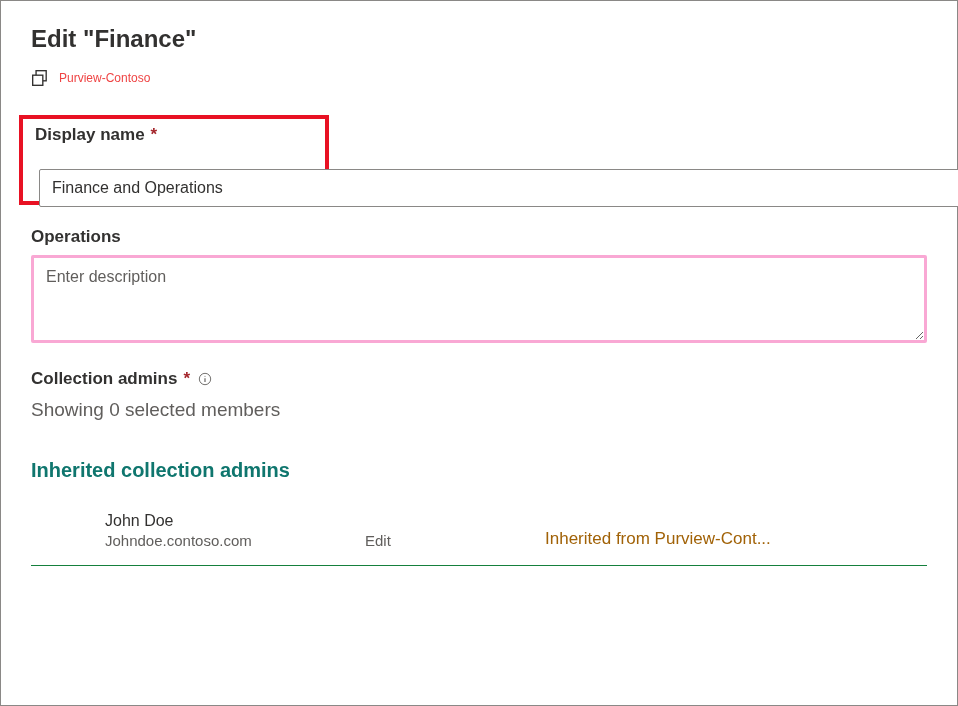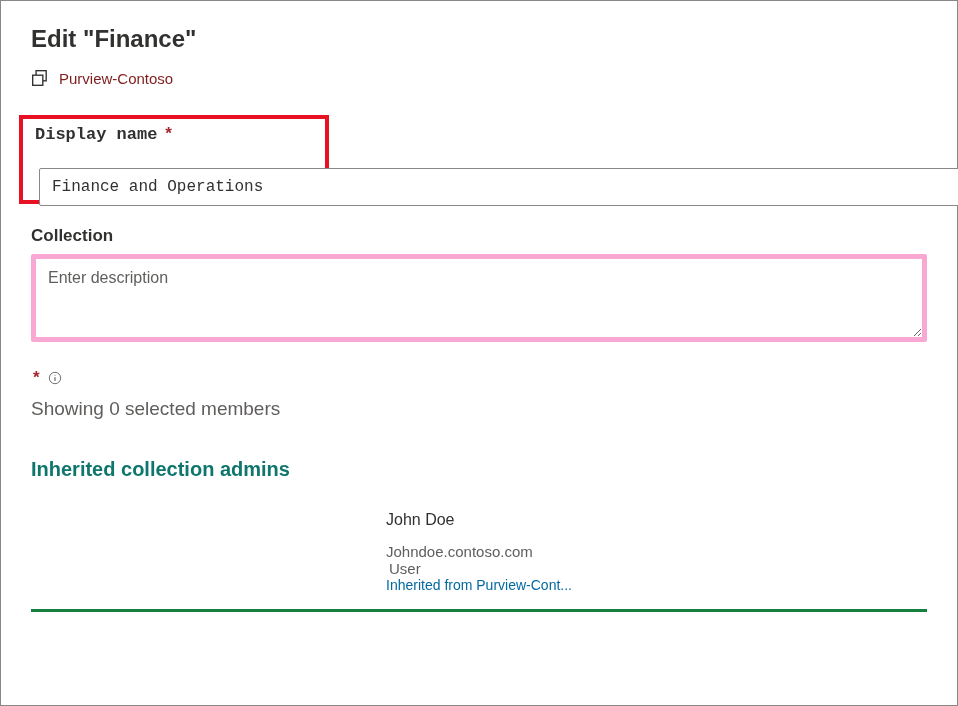--- a/index.html
+++ b/index.html
@@ -31,22 +31,22 @@
       align-items: center;
       gap: 10px;
       margin-bottom: 28px;
     }
     .breadcrumb-icon svg {
       width: 18px;
       height: 18px;
       display: block;
     }
     .breadcrumb-text {
-      font-size: 15px;
-      color: #7f1d1d;
+      font-size: 12px;
+      color: #ef4444;
     }
     .field-group {
       margin-bottom: 22px;
     }
     .field-label {
       font-size: 17px;
       font-weight: 600;
       color: #323130;
       margin-bottom: 8px;
       display: flex;
@@ -73,39 +73,38 @@
       border: 1px solid #8a8886;
       border-radius: 2px;
       font-family: inherit;
       color: #323130;
       height: 38px;
     }
     .textarea-input {
       width: 100%;
       padding: 10px 12px;
       font-size: 16px;
-      border: 5px solid #f9a8d4;
+      border: 3px solid #f9a8d4;
       border-radius: 2px;
       font-family: inherit;
       color: #323130;
       height: 88px;
       resize: both;
     }
     .textarea-input::placeholder,
     .text-input::placeholder {
       color: #605e5c;
     }
     .highlight-box {
       border: 4px solid #e81123;
       padding: 6px 8px 10px 8px;
       margin-left: -12px;
       margin-right: -8px;
       width: 310px;
       margin-bottom: 22px;
-      font-family: Liberation Mono, monospace;
     }
     .highlight-box .field-label {
       margin-left: 4px;
     }
     .highlight-input-wrap {
       position: relative;
       margin-left: 4px;
     }
     .full-width-input {
       position: absolute;
@@ -123,46 +122,45 @@
     }
     .section-heading {
       font-size: 20px;
       font-weight: 600;
       color: #0f766e;
       margin-top: 38px;
       margin-bottom: 20px;
     }
     .admin-row {
       display: flex;
-      align-items: center;
+      align-items: flex-end;
       padding: 10px 0 16px 0;
-      border-bottom: 3px solid #15803d;
-      flex-direction: column;
+      border-bottom: 1px solid #15803d;
     }
     .admin-identity {
       margin-left: 74px;
       width: 260px;
     }
     .admin-name {
       font-size: 16px;
       color: #323130;
     }
     .admin-email {
       font-size: 15px;
       color: #605e5c;
-      margin-top: 14px;
+      margin-top: 2px;
     }
     .admin-type {
       width: 180px;
       font-size: 15px;
       color: #605e5c;
     }
     .admin-inherited {
-      font-size: 14px;
-      color: #0369a1;
+      font-size: 17px;
+      color: #a16207;
     }
   </style>
 </head>
 <body>
 
 <div class="panel">
 
   <h1 class="page-title">Edit "Finance"</h1>
 
   <div class="breadcrumb">
@@ -181,43 +179,44 @@
       <span class="required">*</span>
     </div>
     <div class="highlight-input-wrap">
       <div class="spacer-input"></div>
       <input type="text" class="text-input full-width-input" value="Finance and Operations" style="">
     </div>
   </div>
 
   <div class="field-group">
     <div class="field-label">
-      <span>Collection</span>
+      <span>Operations</span>
     </div>
     <textarea class="textarea-input" placeholder="Enter description" style=""></textarea>
   </div>
 
   <div class="field-group">
     <div class="field-label">
+      <span>Collection admins</span>
       <span class="required">*</span>
       <span class="info-icon">
         <svg viewBox="0 0 16 16" fill="none" stroke="#605e5c" stroke-width="1">
           <circle cx="8" cy="8" r="6.5"></circle>
           <line x1="8" y1="7" x2="8" y2="11.5" stroke-width="1.3"></line>
           <circle cx="8" cy="4.8" r="0.6" fill="#605e5c" stroke="none"></circle>
         </svg>
       </span>
     </div>
     <div class="helper-text">Showing 0 selected members</div>
   </div>
 
   <h2 class="section-heading">Inherited collection admins</h2>
 
   <div class="admin-row">
     <div class="admin-identity">
       <div class="admin-name">John Doe</div>
       <div class="admin-email">Johndoe.contoso.com</div>
     </div>
-    <div class="admin-type">User</div>
+    <div class="admin-type">Edit</div>
     <div class="admin-inherited">Inherited from Purview-Cont...</div>
   </div>
 
 </div>
 
 </body></html>

